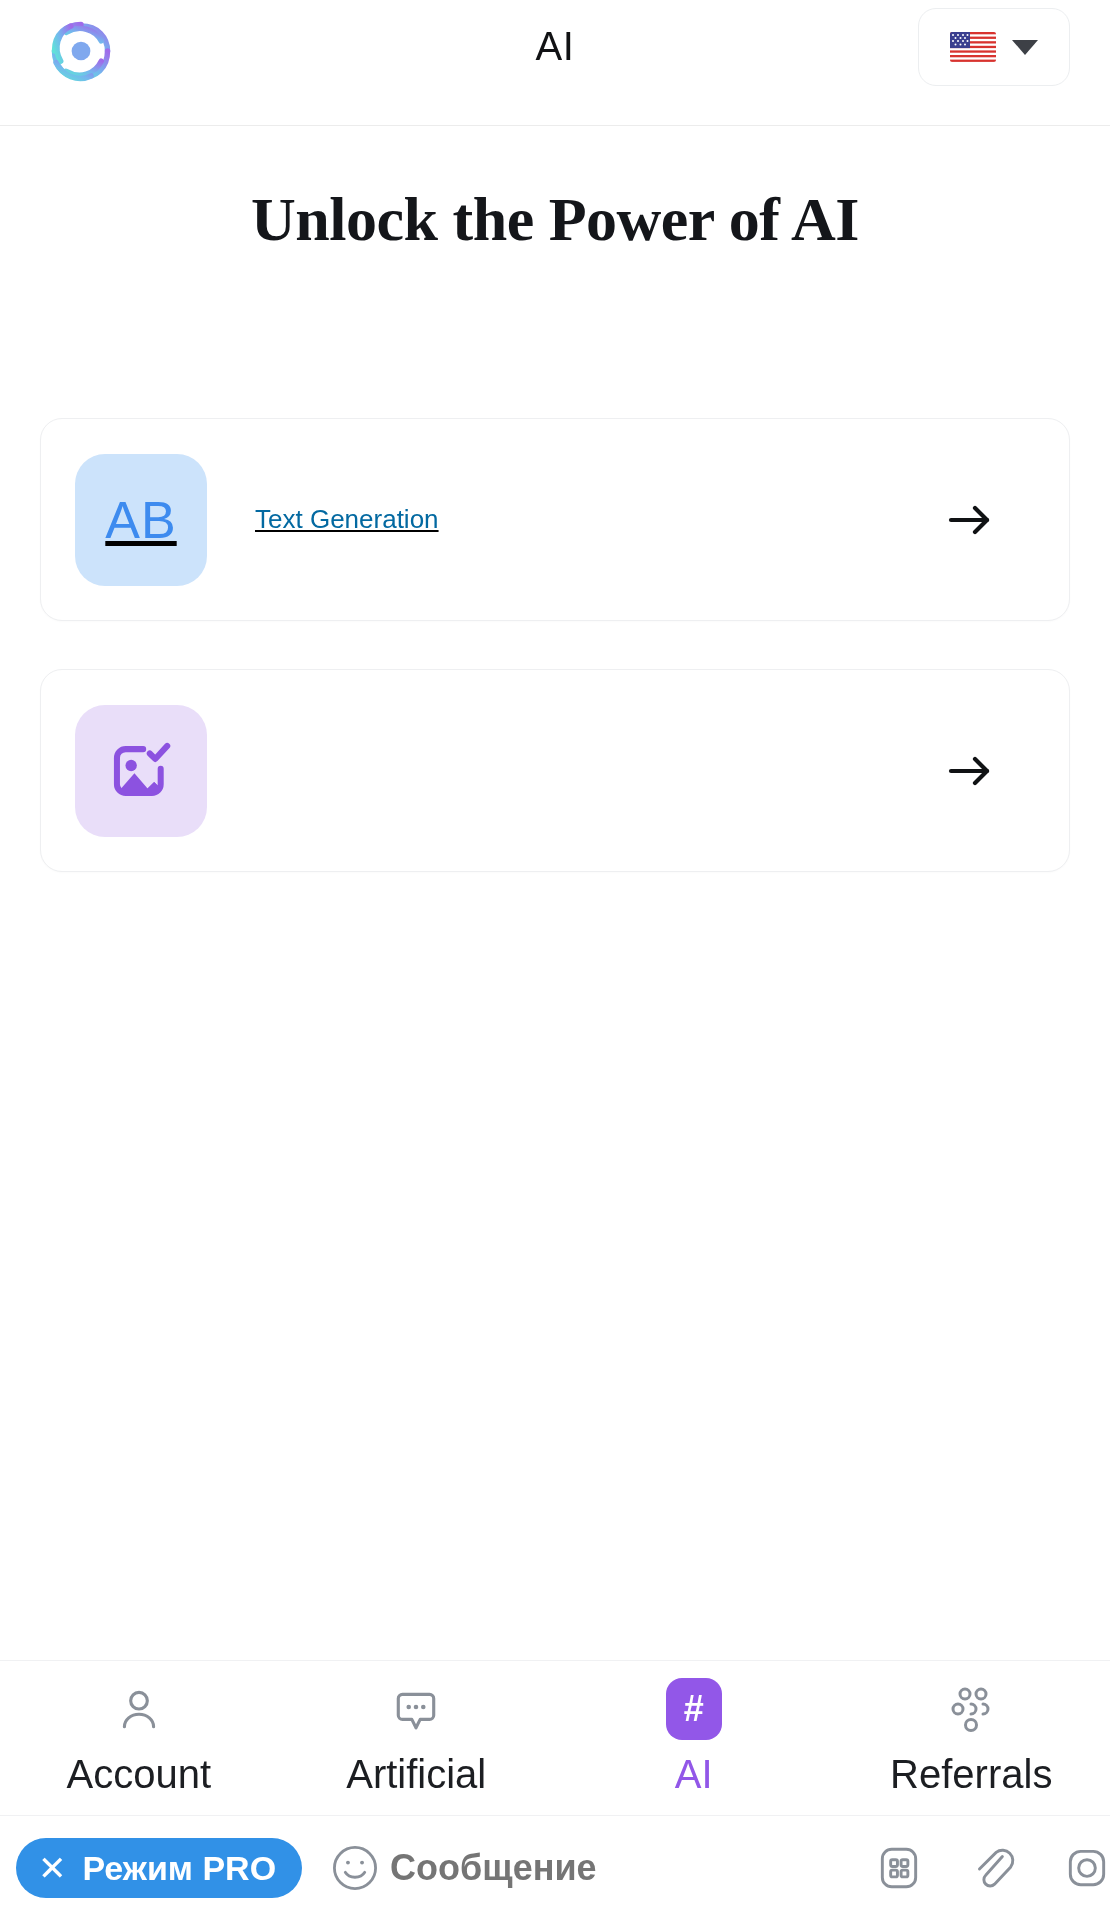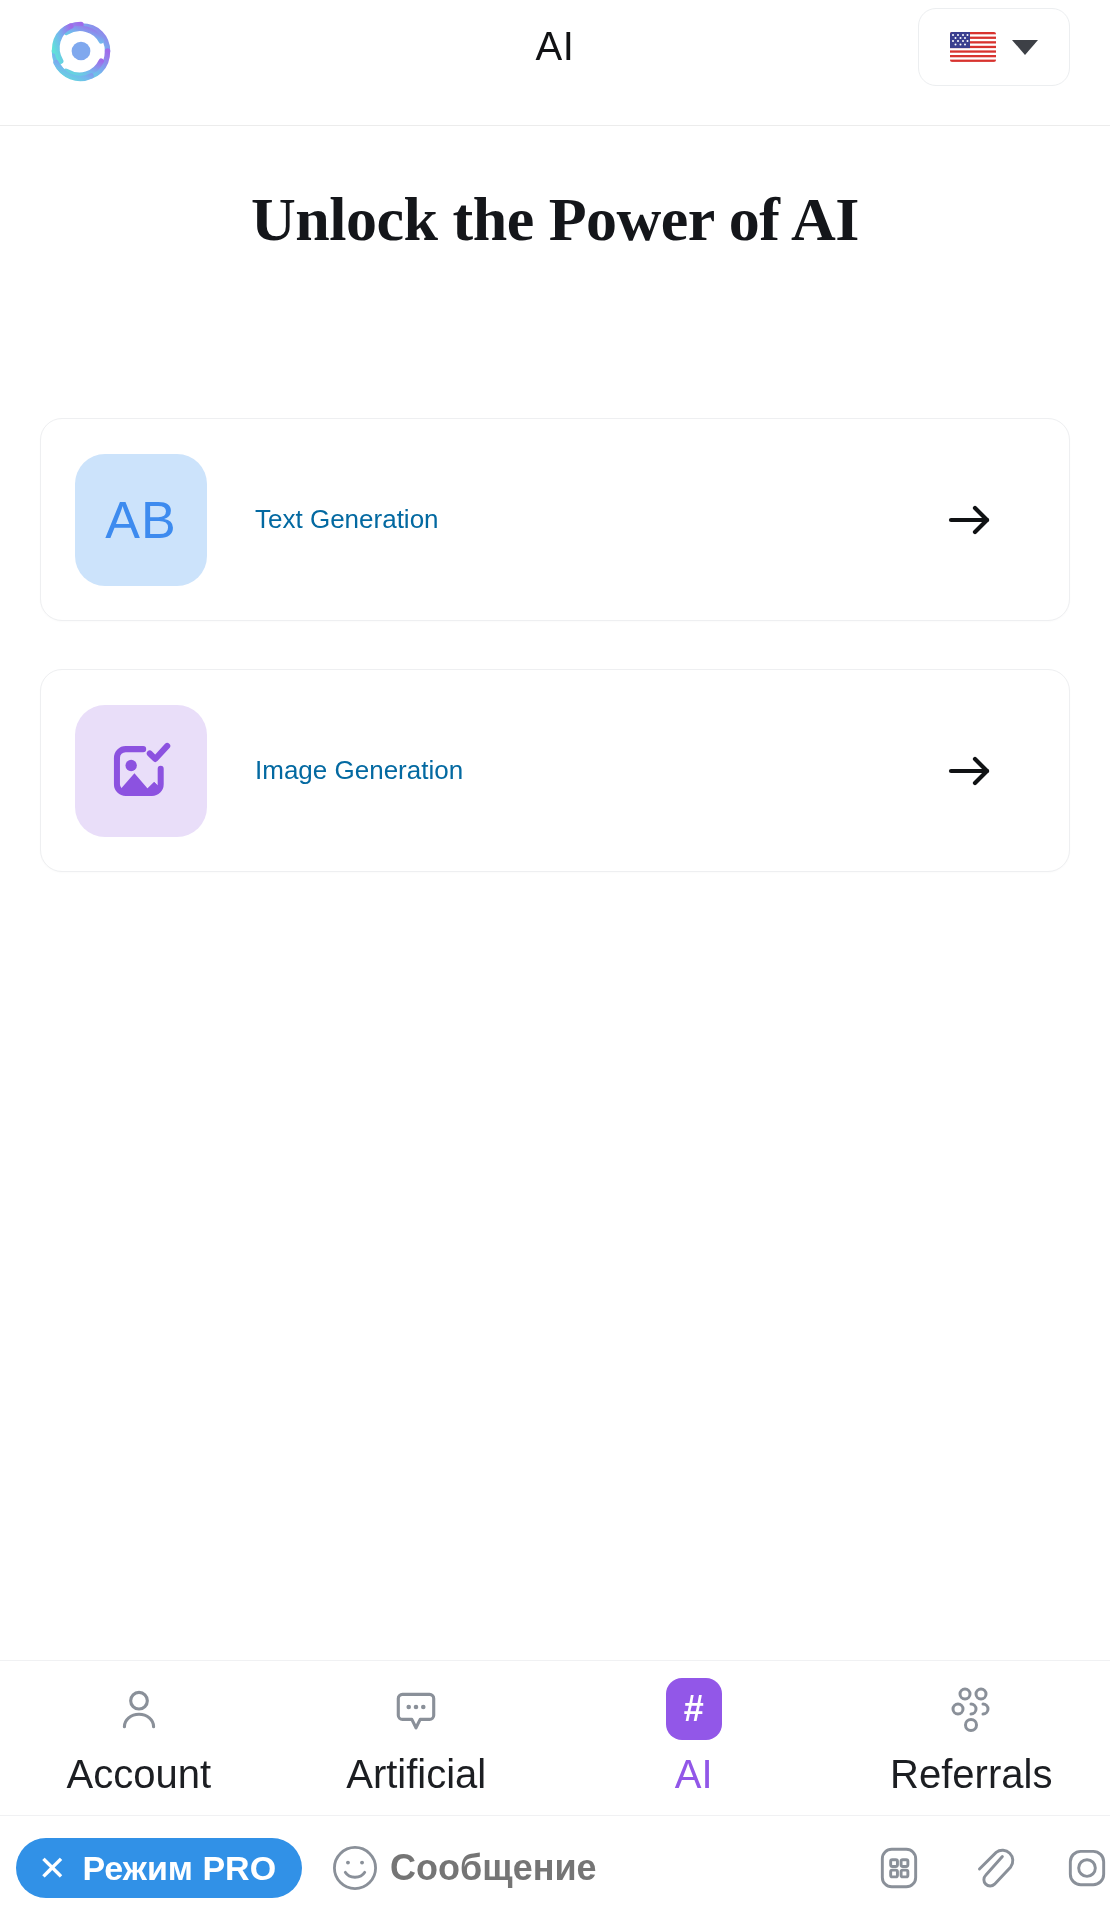--- a/index.html
+++ b/index.html
@@ -85,20 +85,21 @@
     font-size: 33px;
     font-weight: 400;
     color: #6b7076;
   }
 
   
   .cards {
     position: absolute;
     top: 418px; left: 40px;
     width: 1030px;
+    text-decoration: underline;
   }
   .card {
     width: 1030px;
     height: 203px;
     border: 1px solid #eeeff1;
     border-radius: 22px;
     background: #ffffff;
     display: flex;
     align-items: center;
     position: relative;
@@ -330,21 +331,20 @@
     <div class="card-icon icon-image">
       <svg width="70" height="70" viewBox="0 0 64 64">
         <path d="M10 20a8 8 0 0 1 8-8h16" fill="none" stroke="#8c52e0" stroke-width="5.5" stroke-linecap="round"></path>
         <path d="M10 20v24a8 8 0 0 0 8 8h24a8 8 0 0 0 8-8V30" fill="none" stroke="#8c52e0" stroke-width="5.5" stroke-linecap="round"></path>
         <circle cx="23" cy="27" r="5.2" fill="#8c52e0"></circle>
         <path d="M12 50l14-16 12 14 6-6 6 6v-4a8 8 0 0 1-8 8z" fill="#8c52e0"></path>
         <path d="M13 51l13-15 11 13 7-7 6 6v0a8 8 0 0 1-8 6H19a8 8 0 0 1-6-3z" fill="#8c52e0"></path>
         <polyline points="40,16 45,21 56,9" fill="none" stroke="#8c52e0" stroke-width="5.5" stroke-linecap="round" stroke-linejoin="round"></polyline>
       </svg>
     </div>
-    <div class="card-label">Image Generation</div>
     <div class="card-arrow">
       <svg width="46" height="34" viewBox="0 0 46 34">
         <g stroke="#101214" stroke-width="4.2" fill="none" stroke-linecap="round" stroke-linejoin="round">
           <line x1="4" y1="17" x2="40" y2="17"></line>
           <polyline points="28,5 40,17 28,29"></polyline>
         </g>
       </svg>
     </div>
   </div>
 </div>

